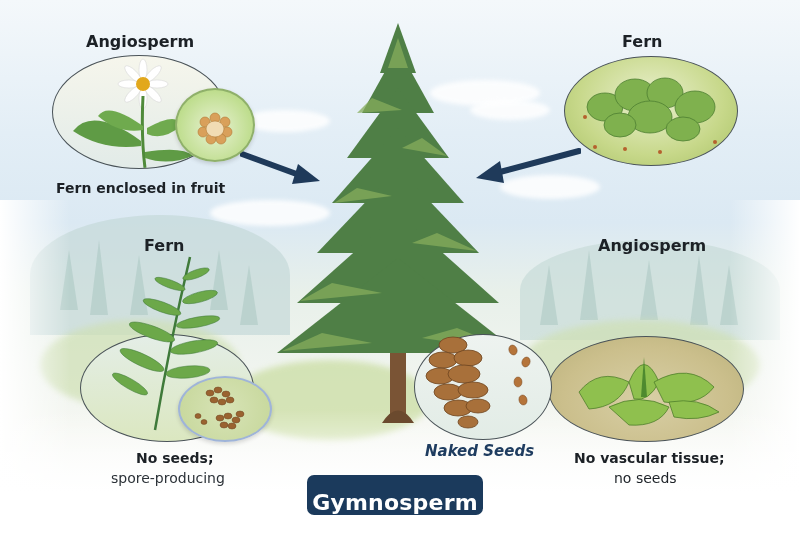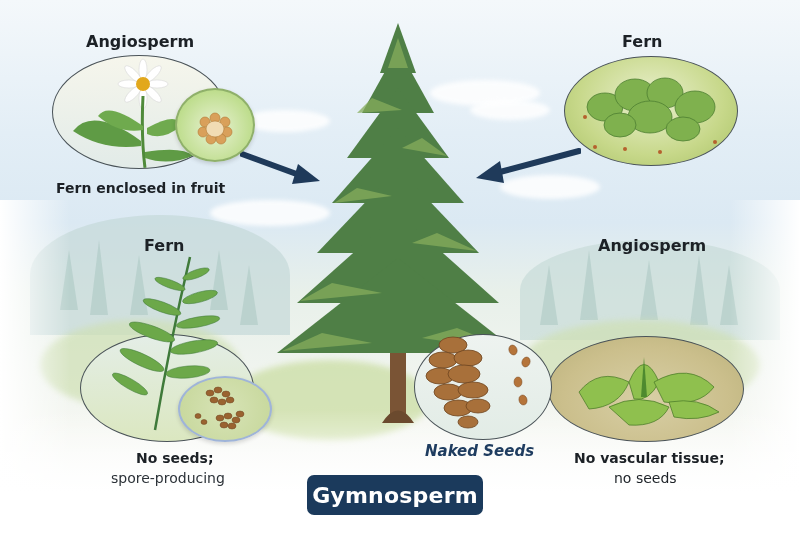--- a/index.html
+++ b/index.html
@@ -18,21 +18,21 @@
   .label-caption { position: absolute; color: #1c2126; font-size: 14px; white-space: nowrap; text-align: center; }
   .label-caption.bold { font-weight: bold; }
   .label-caption.light { font-weight: normal; color: #2c3238; }
 
   .oval { position: absolute; border: 1.2px solid #4a5358; border-radius: 50%; overflow: hidden; }
   .inset-circle { position: absolute; border-radius: 50%; border: 2px solid #b8c8e0; overflow: hidden; box-shadow: 0 2px 4px rgba(0,0,0,.15); }
 
   .arrow { position: absolute; }
 
   .badge { position: absolute; left: 307px; top: 475px; width: 176px; height: 40px; background: #1b3a5c; border-radius: 7px;
-    display: flex; align-items: center; justify-content: center; }
+    display: flex; align-items: flex-end; justify-content: center; }
   .badge span { color: #ffffff; font-weight: bold; font-size: 22px; letter-spacing: .2px; }
   .naked-seeds { position: absolute; left: 425px; top: 442px; color: #1f3d60; font-weight: bold; font-size: 15px; font-style: italic; }
 
   svg { display: block; }
 </style>
 </head>
 <body>
 
 <div class="stage">
 

